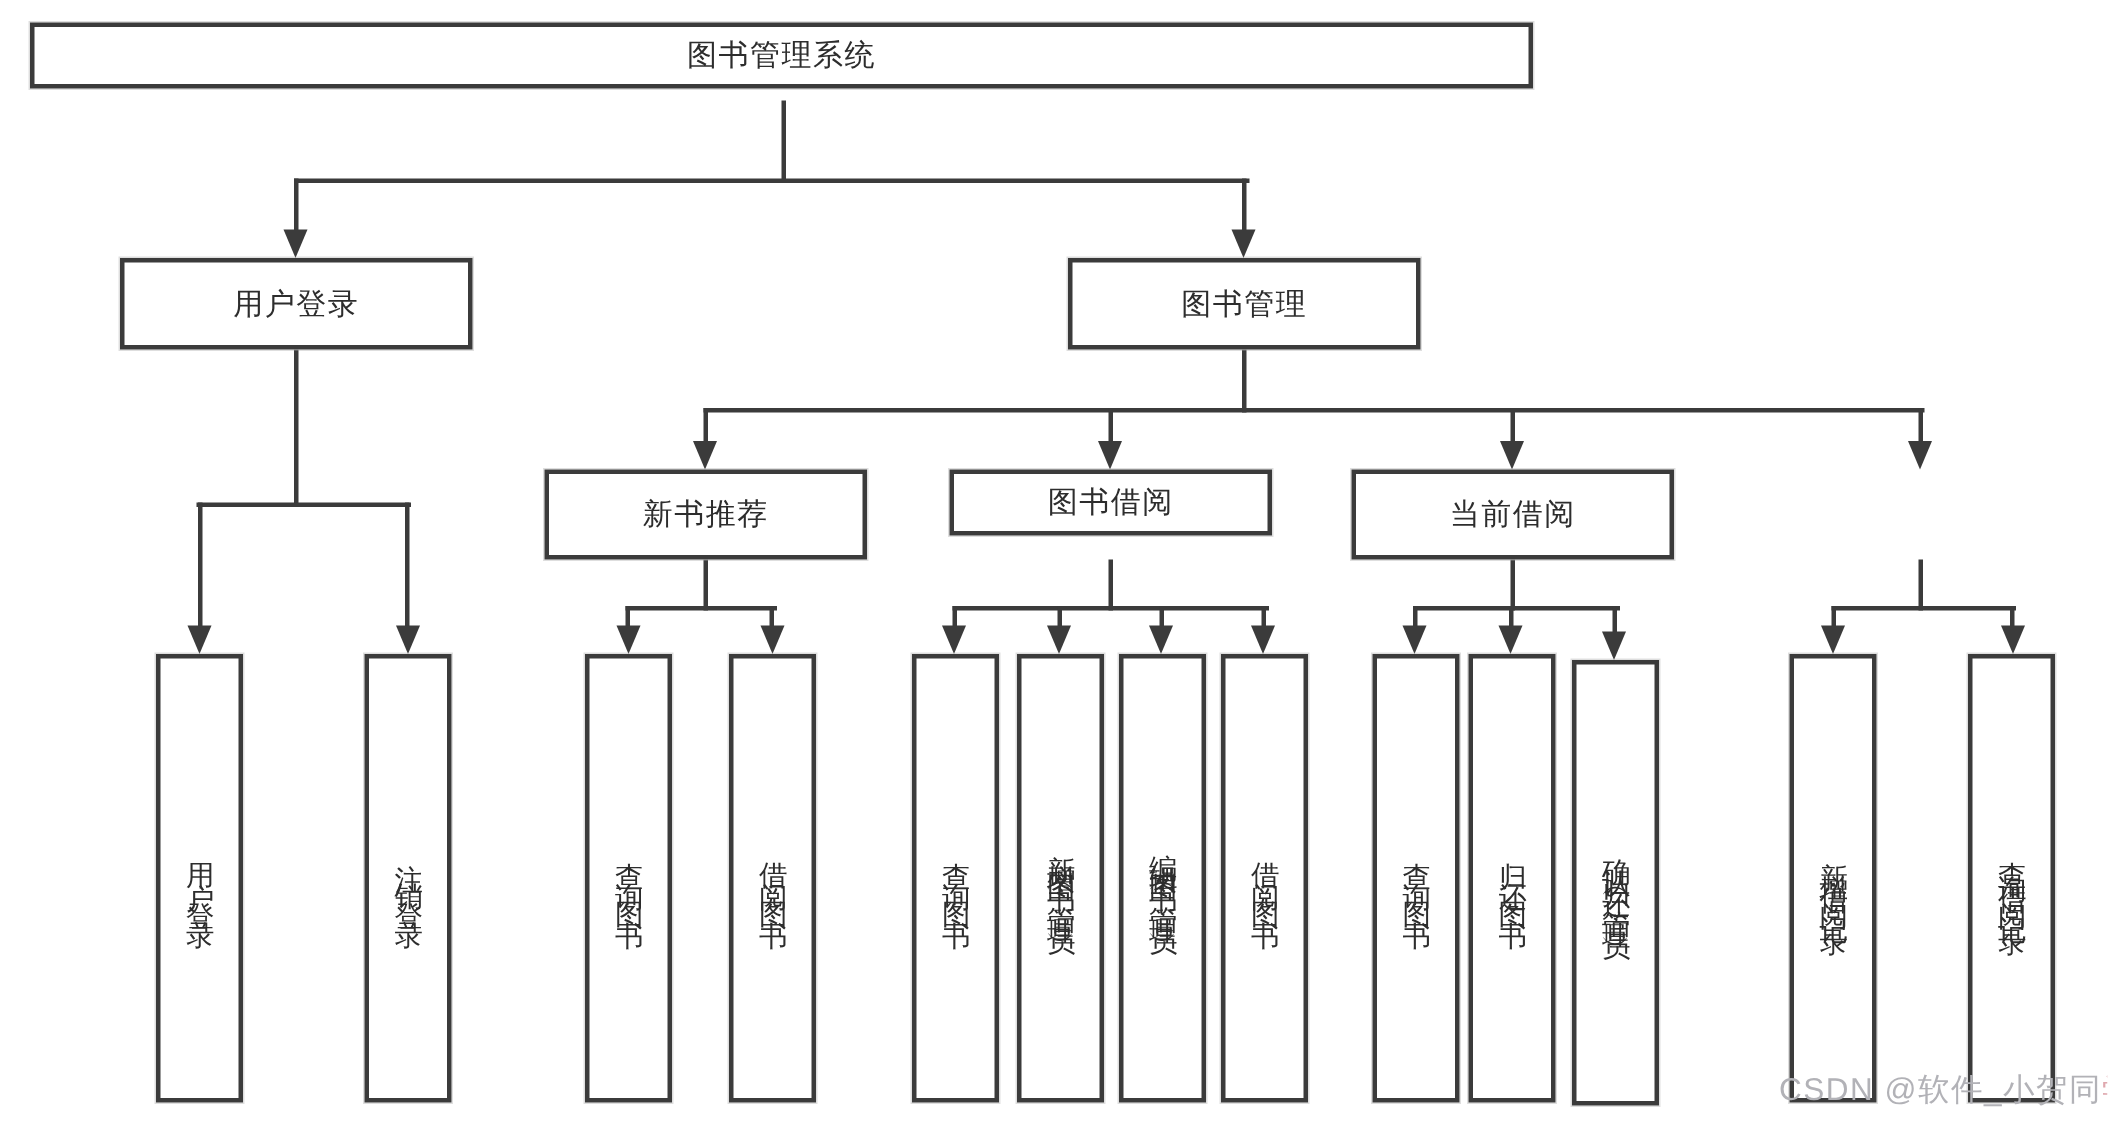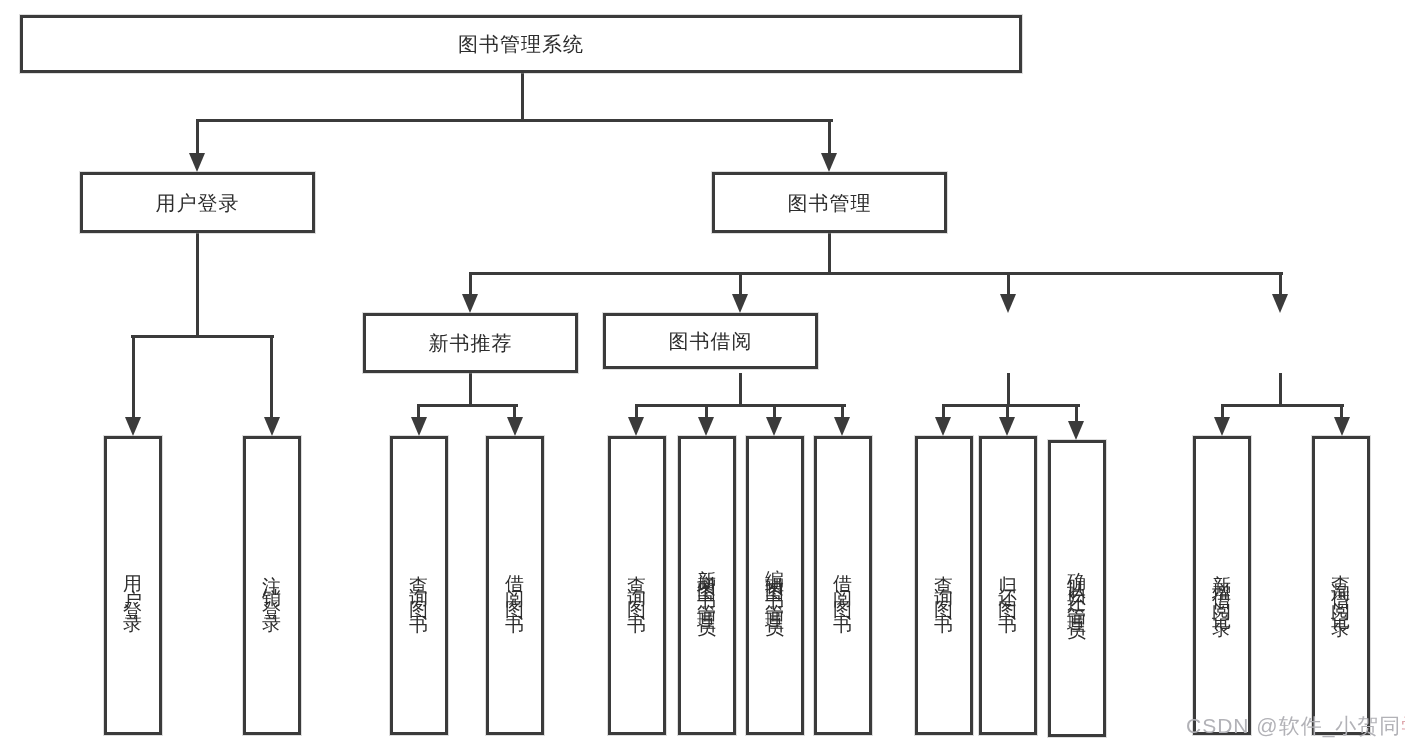--- a/index.html
+++ b/index.html
@@ -99,36 +99,39 @@
   <i class="ln" style="left:1075px;top:404px;width:3px;height:18px"></i>
   <i class="ar" style="left:1068px;top:421px"></i>
 
   <i class="ln" style="left:1279px;top:373px;width:3px;height:34px"></i>
   <i class="ln" style="left:1221px;top:404px;width:123px;height:3px"></i>
   <i class="ln" style="left:1221px;top:404px;width:3px;height:15px"></i>
   <i class="ar" style="left:1214px;top:417px"></i>
   <i class="ln" style="left:1340px;top:404px;width:3px;height:15px"></i>
   <i class="ar" style="left:1334px;top:417px"></i>
 
-  <div class="node" style="left:20px;top:15px;width:1002px;height:58px">
+  <div class="node" style="left:20px;top:15px;width:1002px;height:44px">
     <span class="lbl">图书管理系统</span>
   </div>
 
   <div class="node" style="left:80px;top:172px;width:235px;height:61px">
     <span class="lbl">用户登录</span>
   </div>
   <div class="node" style="left:363px;top:313px;width:215px;height:60px">
     <span class="lbl">新书推荐</span>
   </div>
 
   <div class="node" style="left:712px;top:172px;width:235px;height:61px">
     <span class="lbl">图书管理</span>
   </div>
-  <div class="node" style="left:603px;top:313px;width:215px;height:56px">
+  <div class="node" style="left:633px;top:313px;width:215px;height:44px">
     <span class="lbl">图书借阅</span>
+  </div>
+  <div class="node" style="left:901px;top:313px;width:215px;height:60px">
+    <span class="lbl">当前借阅</span>
   </div>
 
   <div class="node leaf" style="left:104px;top:436px;width:58px;height:299px">
     <span class="lbl">用户登录</span>
   </div>
   <div class="node leaf" style="left:243px;top:436px;width:58px;height:299px">
     <span class="lbl">注销登录</span>
   </div>
 
   <div class="node leaf" style="left:390px;top:436px;width:58px;height:299px">

